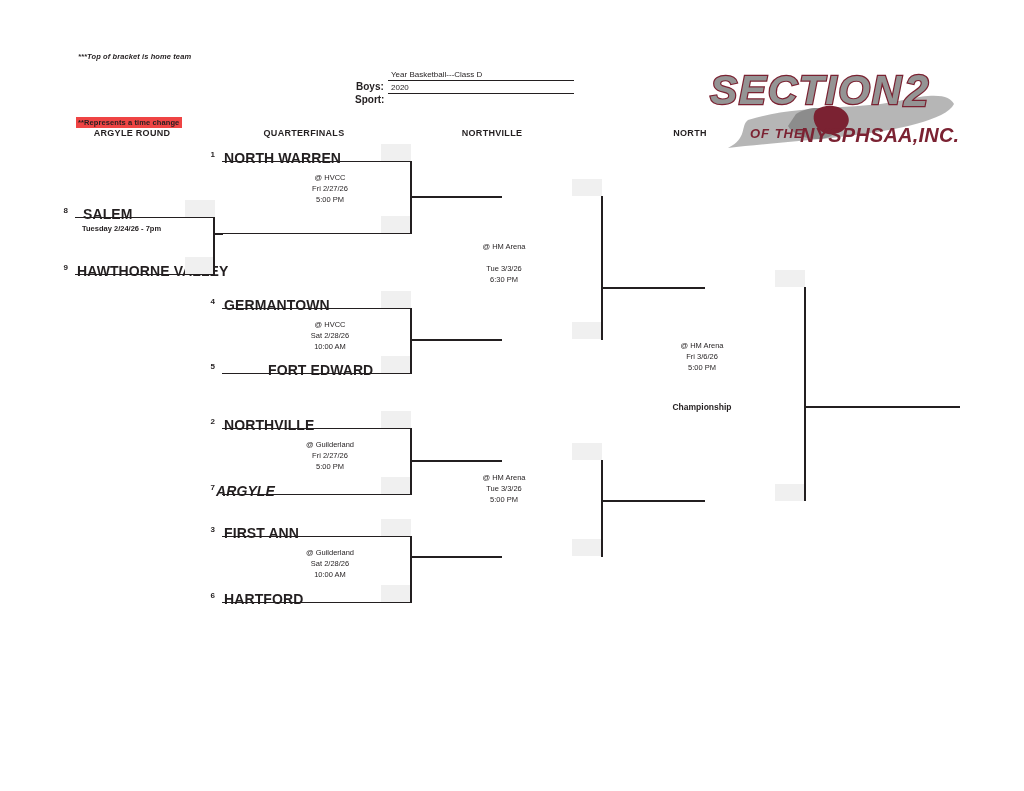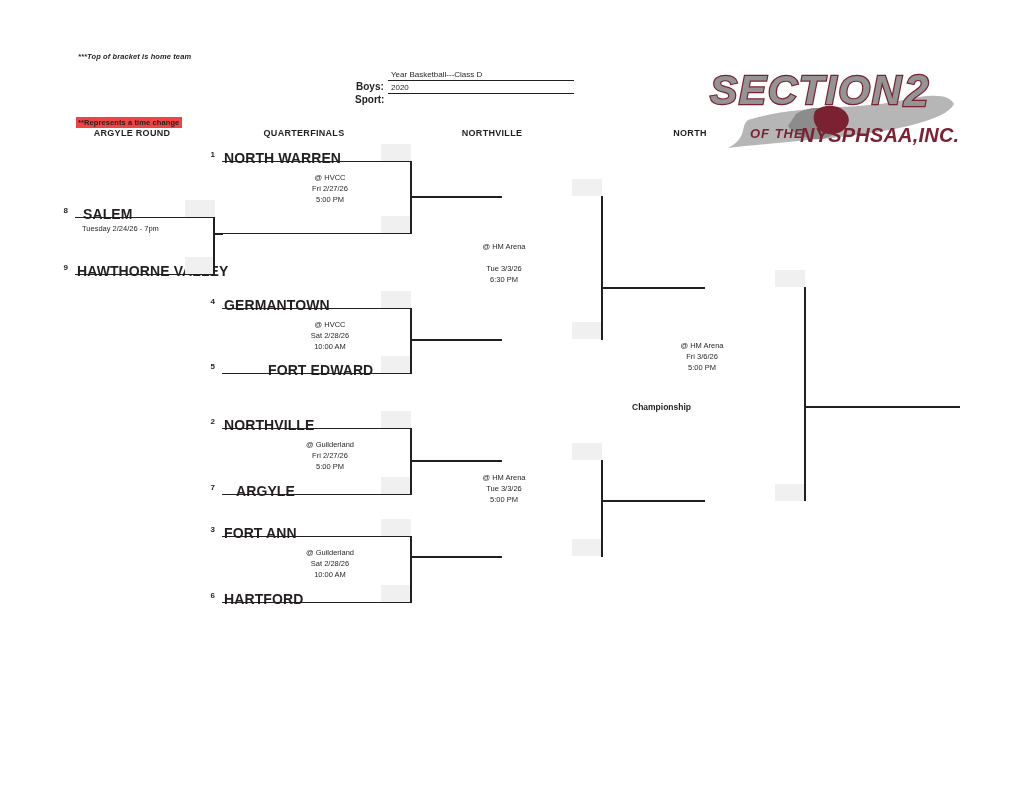--- a/index.html
+++ b/index.html
@@ -106,27 +106,28 @@
     color: #231f20;
     text-align: center;
     line-height: 11px;
     white-space: pre-line;
   }
   .matchmeta {
     position: absolute;
     font-size: 7.5px;
     color: #231f20;
     white-space: nowrap;
+    font-weight: bold;
   }
   .champlabel {
     position: absolute;
     font-size: 8.5px;
     font-weight: bold;
     color: #231f20;
-    text-align: left;
+    text-align: center;
     white-space: nowrap;
   }
 </style>
 </head>
 <body>
 
 <div id="page">
 
   <div class="note note-italic" style="left:78px; top:52px;">***Top of bracket is home team</div>
   <div class="note note-hl" style="left:76px; top:81px; padding:1px 3px 1px 2px;">**Represents a time change</div>
@@ -211,28 +212,28 @@
   <div class="seed" style="left:205px; top:417px; width:10px;">2</div>
   <div class="team" style="left:224px; top:417px;">NORTHVILLE</div>
   <div class="teamline" style="left:222px; top:428px; width:190px;"></div>
   <div class="scorebox" style="left:381px; top:411px;"></div>
 
   <div class="gameinfo" style="left:245px; top:439px; width:170px;">@ Guilderland
 Fri 2/27/26
 5:00 PM</div>
 
   <div class="seed" style="left:205px; top:483px; width:10px;">7</div>
-  <div class="team" style="left:236px; top:483px;">ARGYLE</div>
+  <div class="team" style="left:216px; top:483px;font-style:italic;">ARGYLE</div>
   <div class="teamline" style="left:222px; top:494px; width:190px;"></div>
   <div class="scorebox" style="left:381px; top:477px;"></div>
   <div class="vline" style="left:410px; top:428px; height:67px;"></div>
   <div class="hline" style="left:410px; top:460px; width:92px;"></div>
 
   <div class="seed" style="left:205px; top:525px; width:10px;">3</div>
-  <div class="team" style="left:224px; top:525px;">FORT ANN</div>
+  <div class="team" style="left:224px; top:525px;">FIRST ANN</div>
   <div class="teamline" style="left:222px; top:536px; width:190px;"></div>
   <div class="scorebox" style="left:381px; top:519px;"></div>
 
   <div class="gameinfo" style="left:245px; top:547px; width:170px;">@ Guilderland
 Sat 2/28/26
 10:00 AM</div>
 
   <div class="seed" style="left:205px; top:591px; width:10px;">6</div>
   <div class="team" style="left:224px; top:591px;">HARTFORD</div>
   <div class="teamline" style="left:222px; top:602px; width:190px;"></div>

